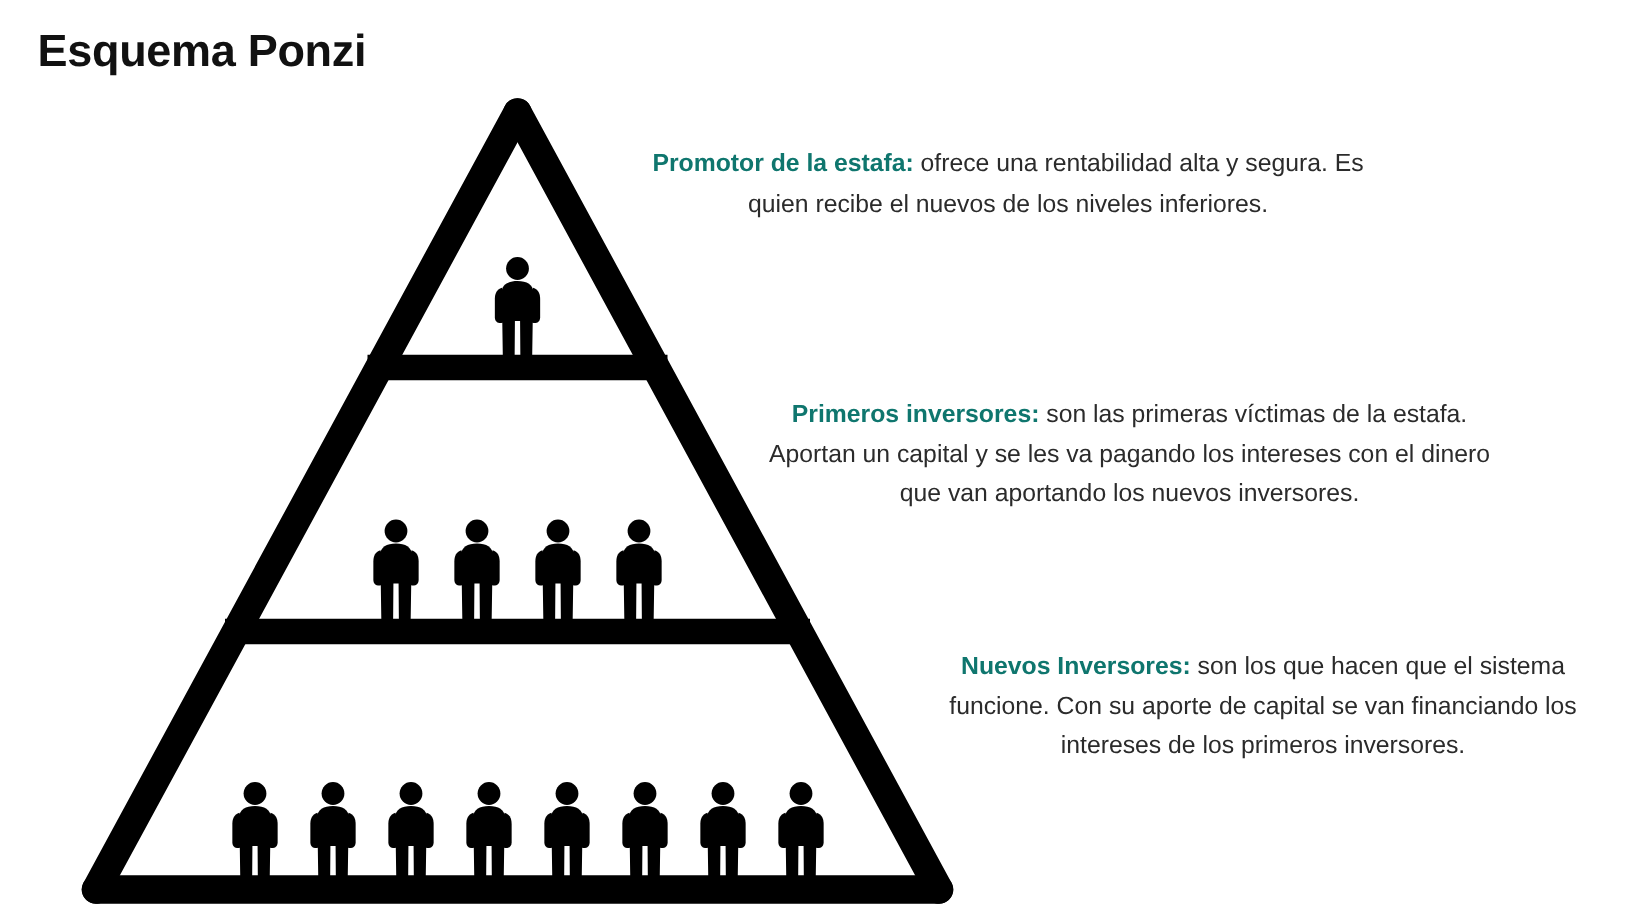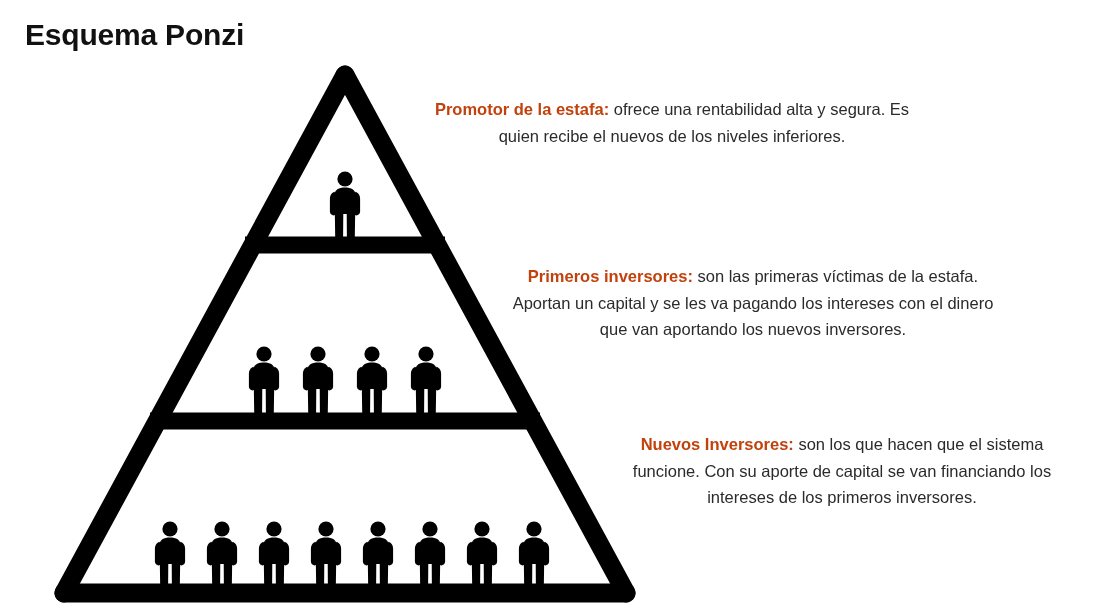--- a/index.html
+++ b/index.html
@@ -50,21 +50,21 @@
   
   .tier-text {
     position: absolute;
     color: #2b2b2b;
     font-size: 16.5px;
     line-height: 1.62;
     text-align: center;
   }
   .tier-text .lead {
     font-weight: bold;
-    color: #c2410c;
+    color: #0f766e;
   }
 
   #text-promoter {
     left: 432px;
     top: 96px;
     width: 480px;
   }
   #text-first-investors {
     left: 512px;
     top: 263px;

